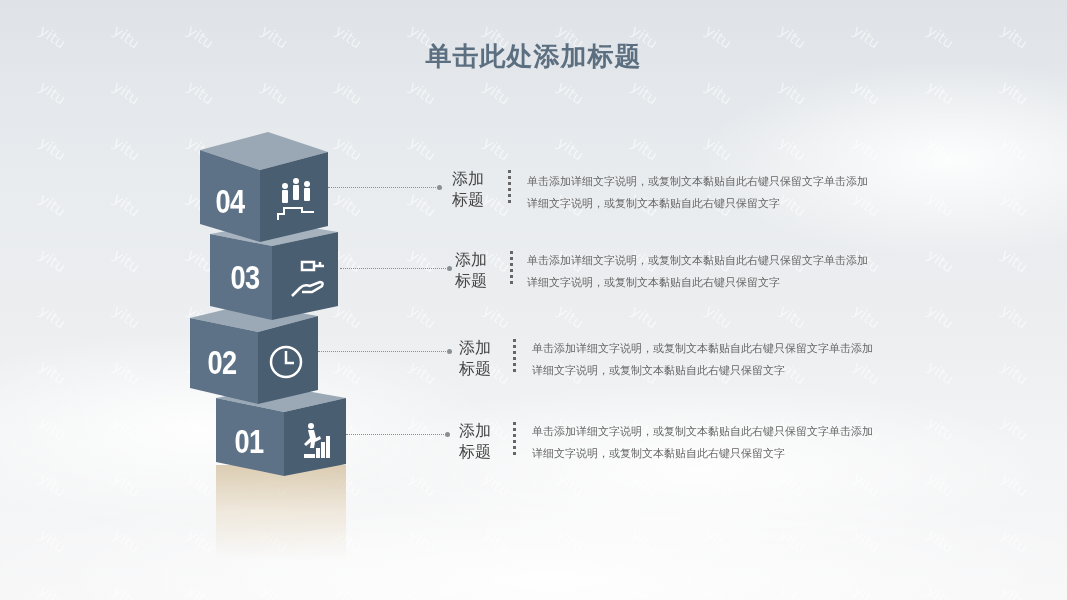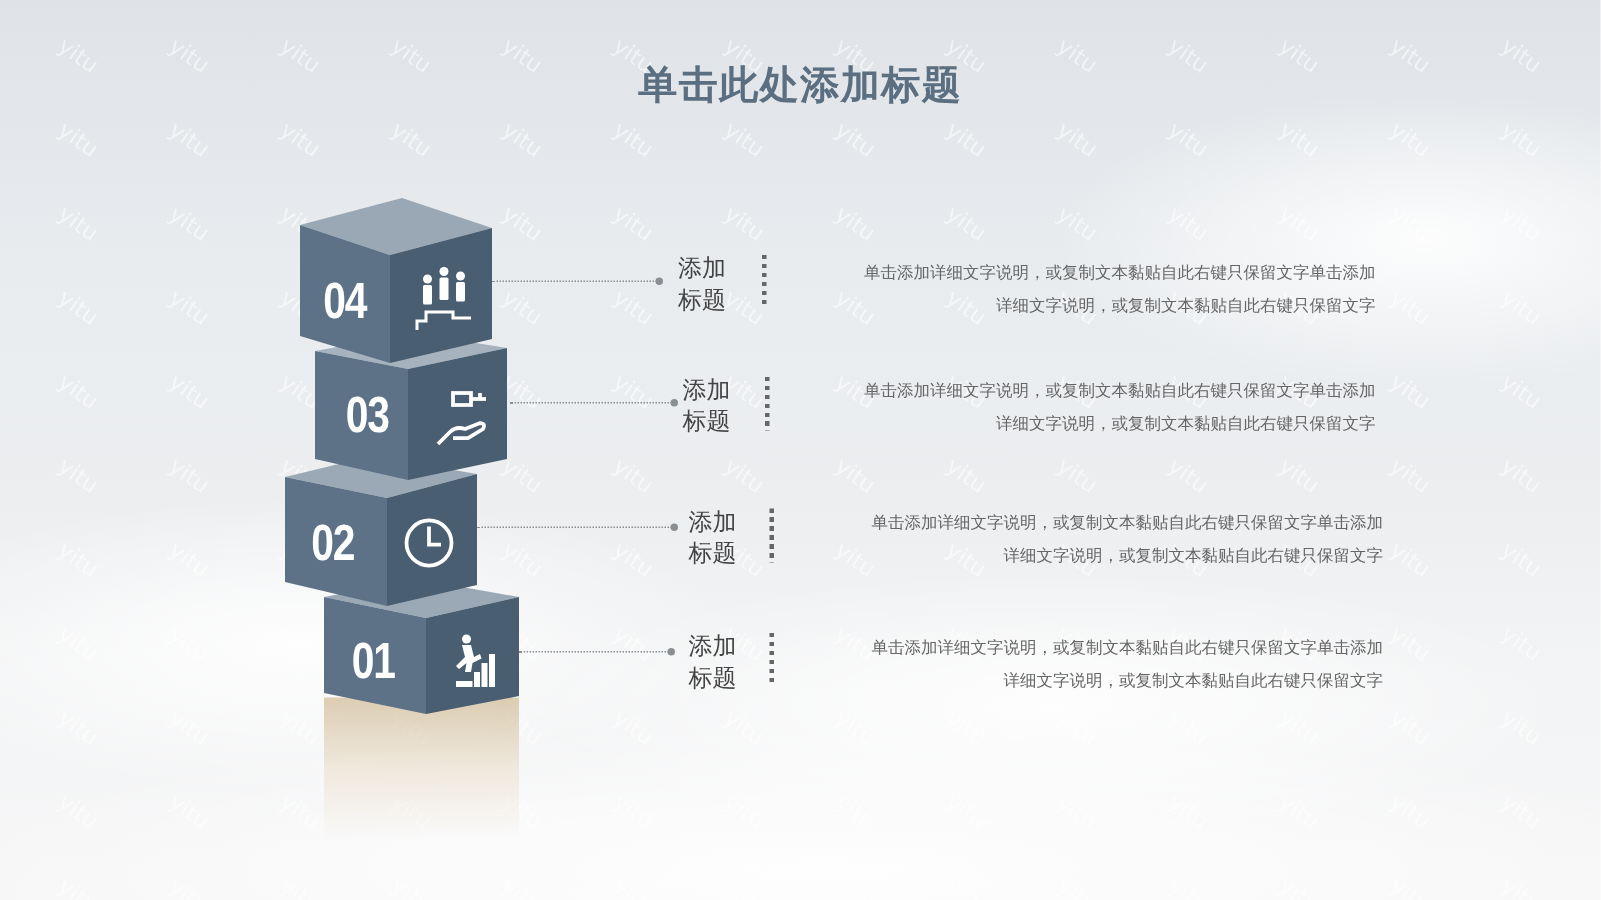--- a/index.html
+++ b/index.html
@@ -10,21 +10,21 @@
   .wm{position:absolute;color:rgba(255,255,255,0.55);font-family:"DejaVu Sans",sans-serif;font-size:15px;transform:rotate(35deg);pointer-events:none;}
   .title{position:absolute;left:0;width:1067px;top:22px;text-align:center;font-size:26px;font-weight:bold;color:#5b6f80;letter-spacing:1px;}
   .cube{position:absolute;}
   .cube svg{position:absolute;left:0;top:0;overflow:visible;}
   .num{position:absolute;color:#fff;font-family:"Liberation Sans",sans-serif;font-weight:bold;font-size:34px;transform:scaleX(0.8);letter-spacing:-1px;}
   .icon{position:absolute;}
   .connector{position:absolute;height:0;border-top:1px dotted #8a8f94;}
   .dot{position:absolute;width:5px;height:5px;border-radius:50%;background:#8a8f94;}
   .label{position:absolute;font-size:16px;line-height:21px;color:#444;width:40px;}
   .vdots{position:absolute;width:3px;height:36px;background:repeating-linear-gradient(180deg,#666 0 3px,transparent 3px 6px);}
-  .desc{position:absolute;font-size:11px;line-height:22px;color:#666;width:390px;text-align:right;}
+  .desc{position:absolute;font-size:11px;line-height:22px;color:#666;width:390px;}
   .reflect{position:absolute;left:216px;top:465px;width:130px;height:95px;
     background:linear-gradient(180deg,rgba(196,168,120,0.55) 0%,rgba(225,205,170,0.35) 50%,rgba(245,240,230,0) 100%);}
 </style>
 </head>
 <body>
 
 <div class="cloud" style="left:-100px;top:330px;width:600px;height:200px;"></div>
 <div class="cloud" style="left:350px;top:380px;width:700px;height:180px;"></div>
 <div class="cloud" style="left:700px;top:60px;width:500px;height:200px;"></div>
 <div class="cloud" style="left:-50px;top:480px;width:1200px;height:200px;"></div>

